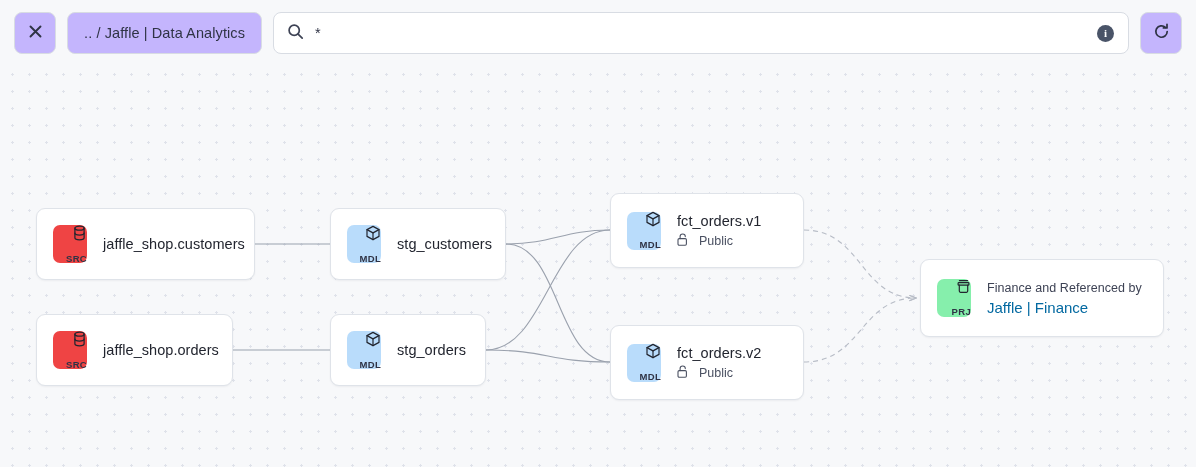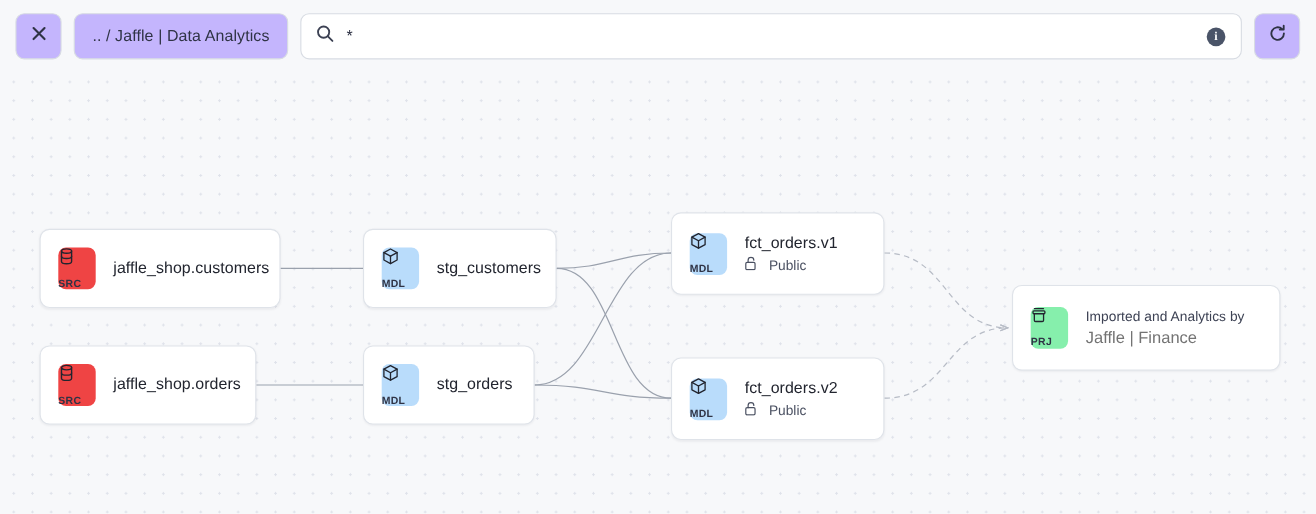--- a/index.html
+++ b/index.html
@@ -126,21 +126,21 @@
     cursor: pointer;
     box-shadow: 0 1px 2px rgba(22,28,45,0.05);
   }
 
   .badge {
     width: 34px;
     height: 38px;
     border-radius: 7px;
     display: flex;
     flex-direction: column;
-    align-items: flex-start;
+    align-items: flex-end;
     justify-content: center;
     gap: 13px;
     flex: none;
   }
   .badge .glyph { display: block; line-height: 0; }
   .badge .code {
     font-size: 9.5px;
     font-weight: 600;
     color: #2f3345;
     letter-spacing: 0.3px;
@@ -166,21 +166,21 @@
     white-space: nowrap;
   }
   .node-cap {
     font-size: 12.5px;
     color: #3d4254;
     white-space: nowrap;
     letter-spacing: 0.05px;
   }
   .node-name-lg {
     font-size: 15px;
-    color: #737373;
+    color: #0369a1;
     white-space: nowrap;
   }
 </style>
 </head>
 <body>
 
 <div id="app">
 
   <div class="toolbar">
 
@@ -357,19 +357,19 @@
         <span class="glyph">
           <svg width="15" height="15" viewBox="0 0 15 15" fill="none" stroke="#22252f" stroke-width="1.2" stroke-linecap="round" stroke-linejoin="round">
             <path d="M3.4 1.6 L11.6 1.6"></path>
             <rect x="2.1" y="3.6" width="10.8" height="2.6" rx="0.8"></rect>
             <path d="M3.3 6.2 L3.3 12.1 C3.3 12.8 3.85 13.3 4.5 13.3 L10.5 13.3 C11.15 13.3 11.7 12.8 11.7 12.1 L11.7 6.2"></path>
           </svg>
         </span>
         <span class="code">PRJ</span>
       </div>
       <div class="node-text">
-        <span class="node-cap">Imported and Analytics by</span>
+        <span class="node-cap">Finance and Referenced by</span>
         <span class="node-name-lg">Jaffle | Finance</span>
       </div>
     </div>
 
   </div>
 </div>
 
 </body></html>

